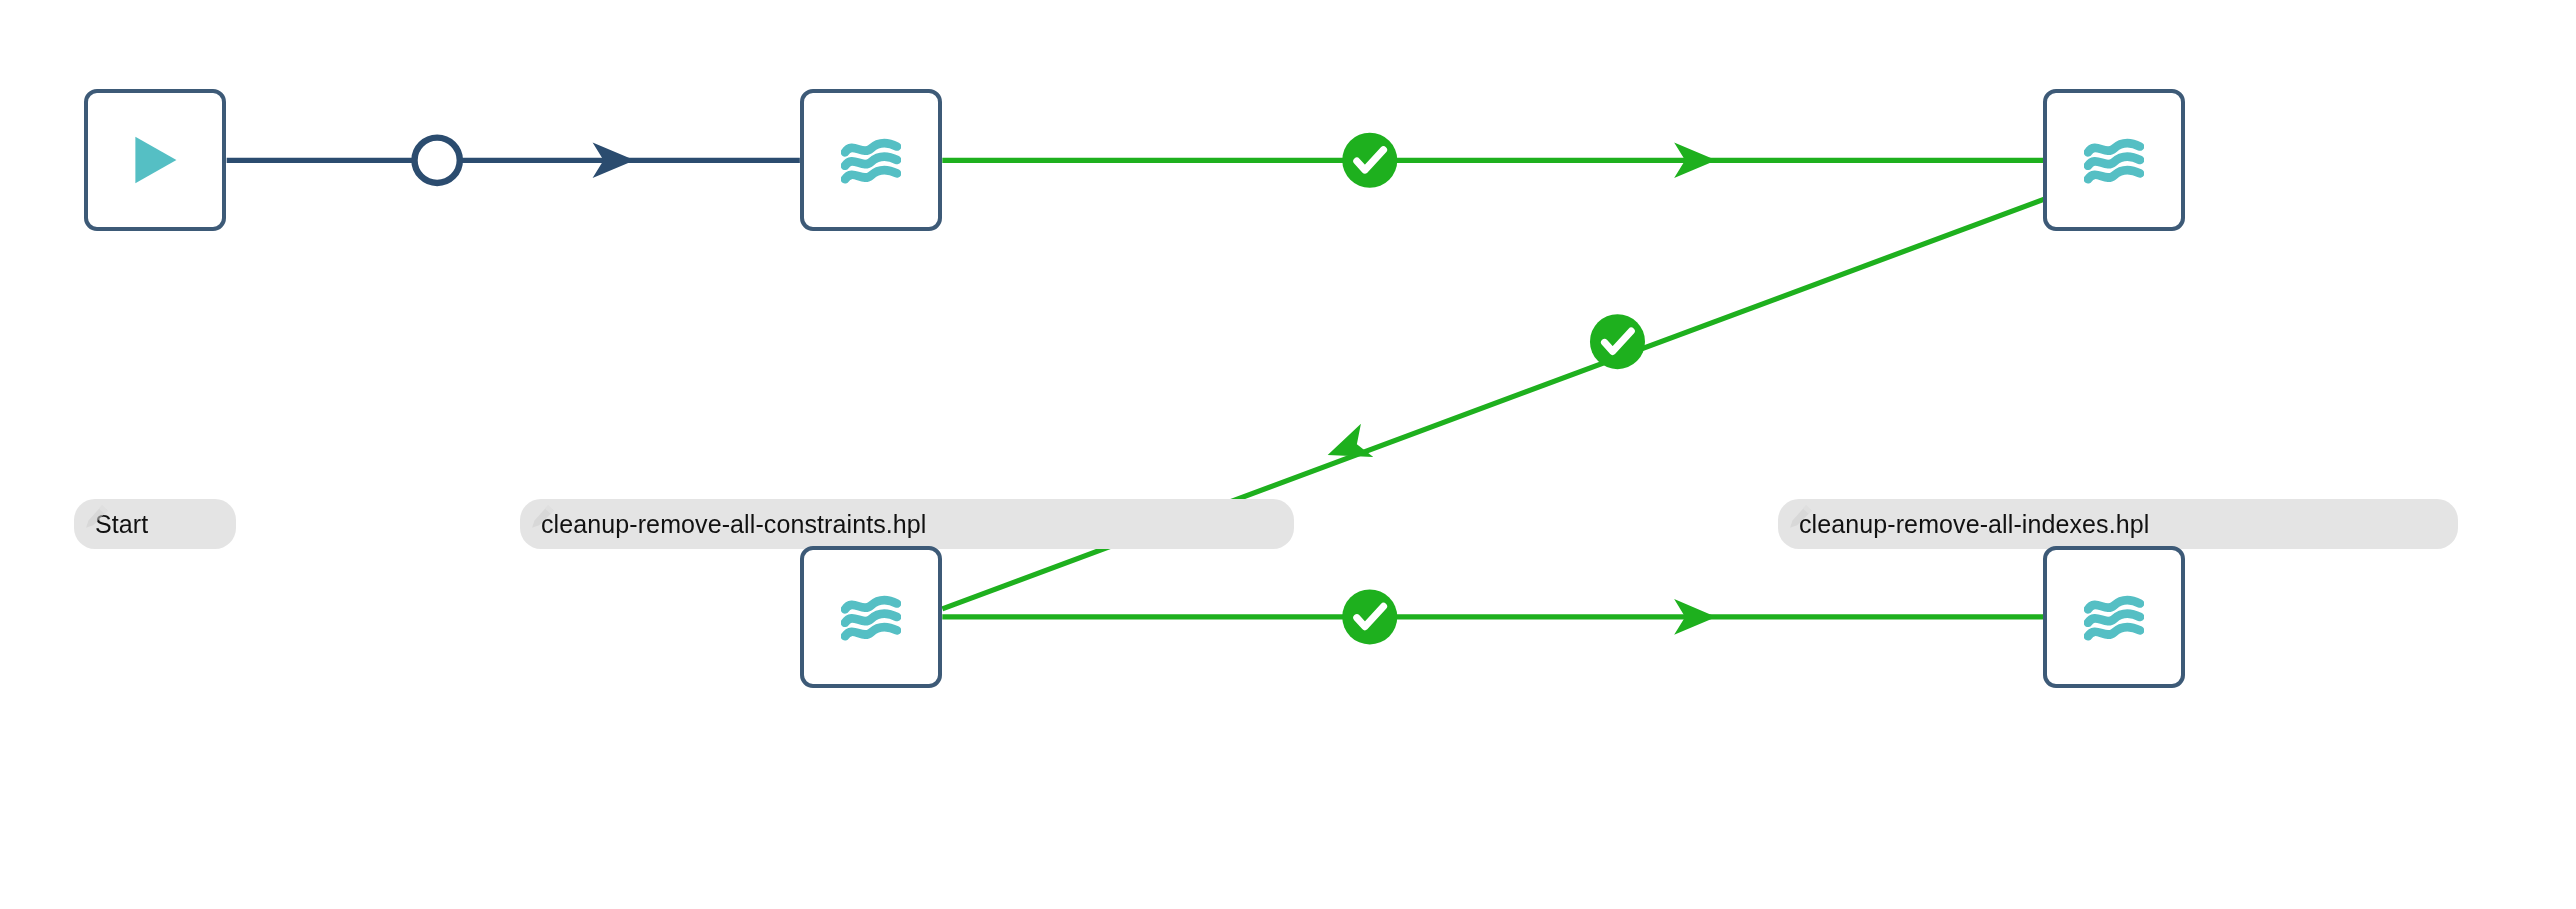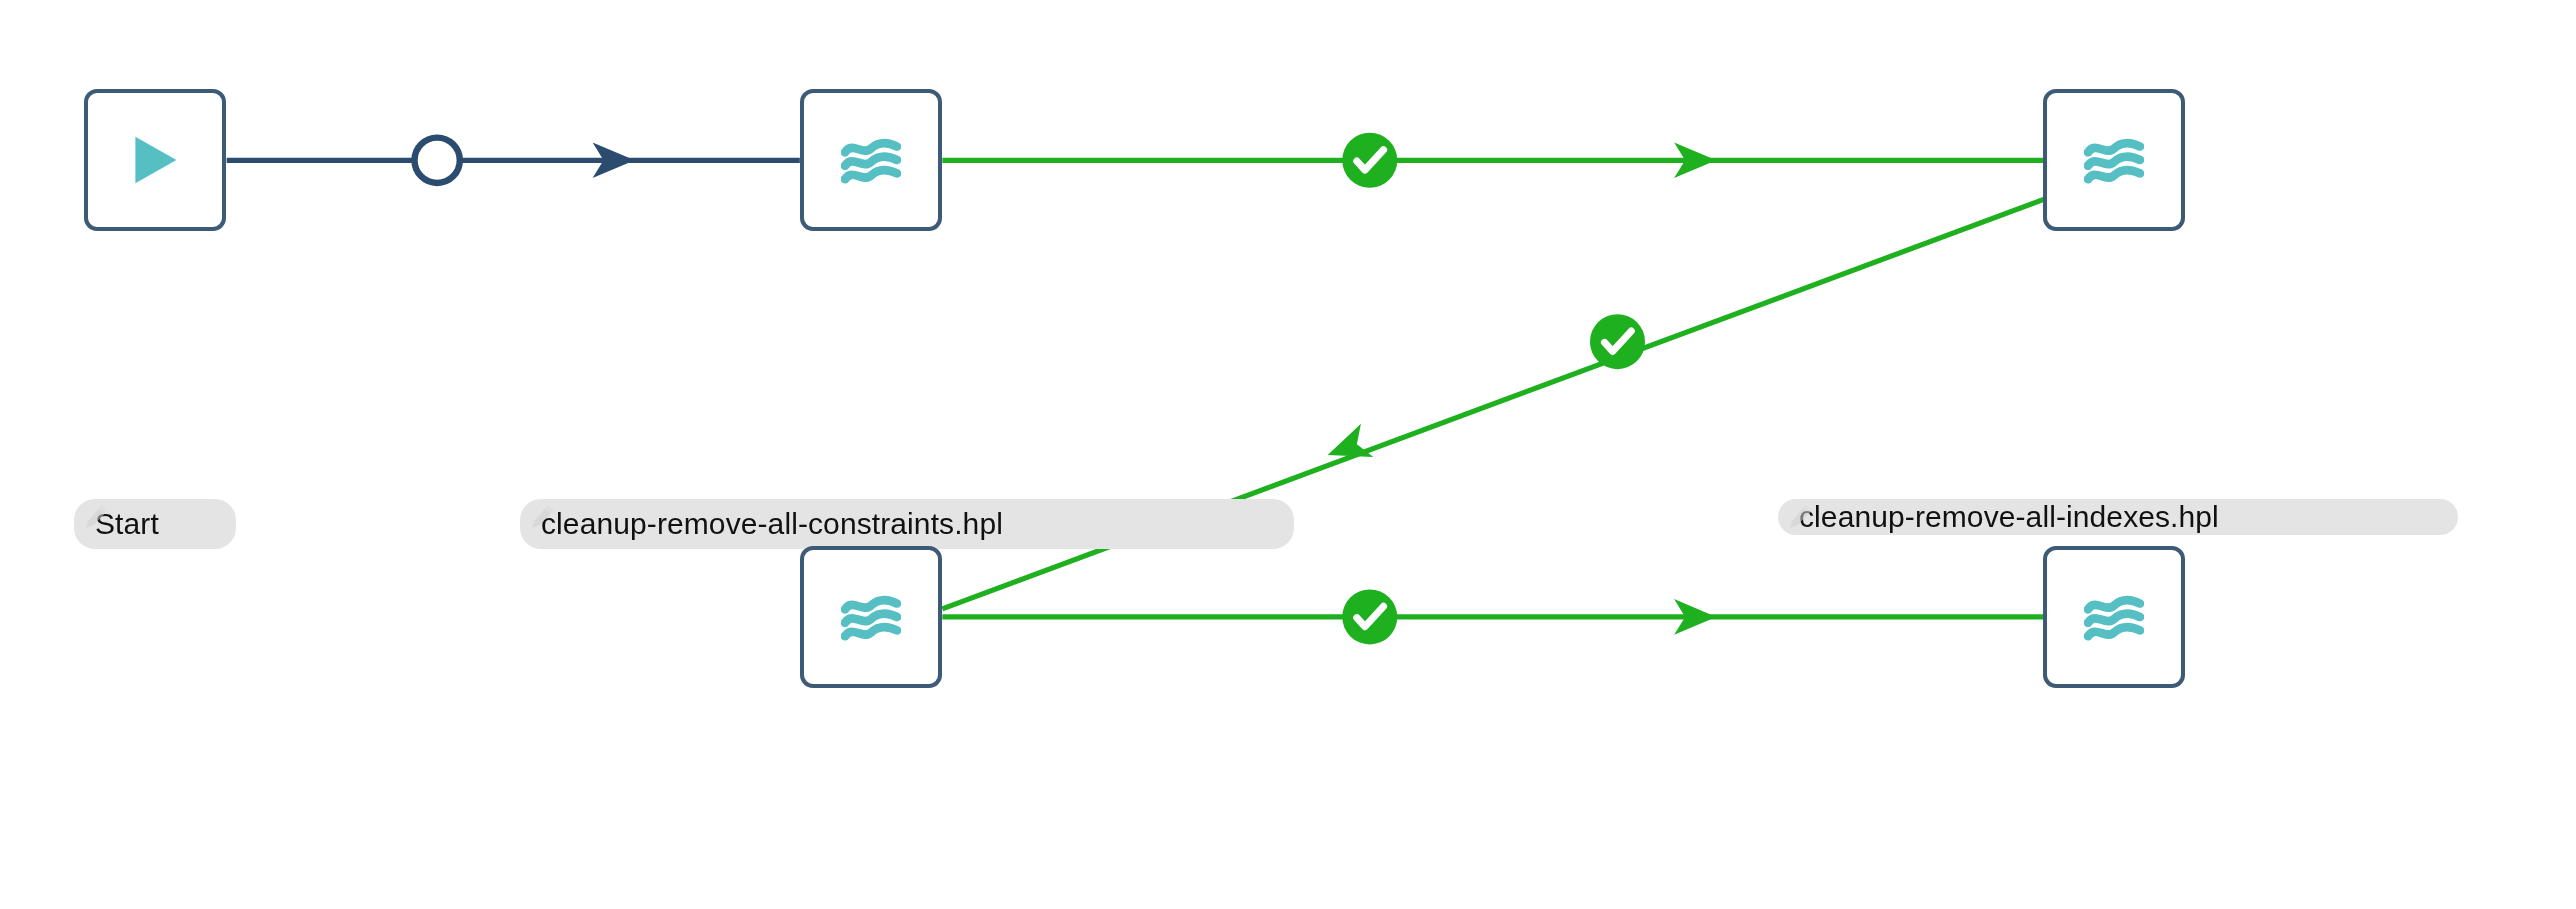--- a/index.html
+++ b/index.html
@@ -13,21 +13,21 @@
   
   .node{position:absolute;width:71px;height:71px;box-sizing:border-box;
         background:#ffffff;border:4px solid #3d5a77;border-radius:13px;
         display:flex;align-items:center;justify-content:center;}
   .node svg{display:block;}
 
   
   .label{position:absolute;height:42px;background:#e4e4e4;border-radius:21px;
          display:flex;align-items:center;box-sizing:border-box;
          padding:0 18px 0 21px;white-space:nowrap;}
-  .label .ltext{font-size:30px;color:#111111;line-height:1;letter-spacing:0.1px;}
+  .label .ltext{font-size:25px;color:#111111;line-height:1;letter-spacing:0.1px;}
   .pencil{position:absolute;left:8px;top:3.2px;width:29px;height:29px;opacity:.55;}
 </style>
 </head>
 <body>
 
 <div id="canvas">
 
   <svg id="hops" viewBox="0 0 1591 562" preserveAspectRatio="none">
     <defs></defs>
     <g id="hop-lines">
@@ -88,21 +88,21 @@
       </div>
       <div class="node" style="left: 2043px; top: 89px; width: 142px; height: 142px;">
         <svg width="50" height="44" viewBox="0 0 62 54" style="width: 60px; height: 52px;">
   <g fill="none" stroke="#55bfc4" stroke-width="9" stroke-linecap="round">
     <path d="M4 19 C12 7 22 23 31 15 C40 7 50 9 58 13"></path>
     <path d="M4 33 C12 21 22 37 31 29 C40 21 50 23 58 27"></path>
     <path d="M4 47 C12 35 22 51 31 43 C40 35 50 37 58 41"></path>
   </g>
         </svg>
       </div>
-      <div class="label" style="left: 1778px; top: 499px; min-width: 680px; height: 36px;">
+      <div class="label" style="left: 1778px; top: 499px; min-width: 680px; height: 50px;">
         <svg class="pencil" viewBox="0 0 36 36">
   <path d="M25 4 L32 11 L14 29 L5 32 L8 23 Z" fill="#cfcfcf"></path>
   <path d="M25 4 L32 11 L28 15 L21 8 Z" fill="#dcdcdc"></path>
         </svg>
         <span class="ltext">cleanup-remove-all-indexes.hpl</span>
       </div>
       <div class="node" style="left: 800px; top: 546px; width: 142px; height: 142px;">
         <svg width="50" height="44" viewBox="0 0 62 54" style="width: 60px; height: 52px;">
   <g fill="none" stroke="#55bfc4" stroke-width="9" stroke-linecap="round">
     <path d="M4 19 C12 7 22 23 31 15 C40 7 50 9 58 13"></path>

